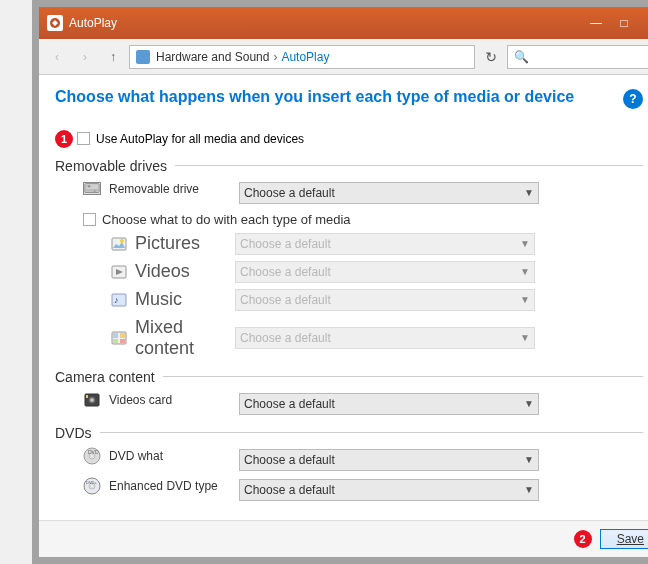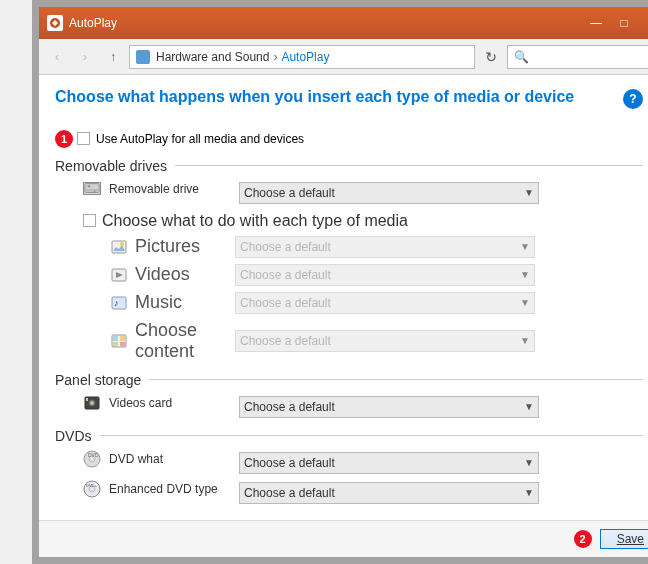--- a/index.html
+++ b/index.html
@@ -459,21 +459,21 @@
         </div>
         <div class="device-label">Removable drive</div>
         <div class="dropdown">
           <span class="dropdown-text">Choose a default</span>
           <span class="dropdown-arrow">▼</span>
         </div>
       </div>
 
       <div style="margin-left:28px; margin-bottom:6px; display:flex; align-items:center;">
         <div class="checkbox"></div>
-        <span style="font-size:16px; color:#333;">Choose what to do with each type of media</span>
+        <span style="font-size:13px; color:#333;">Choose what to do with each type of media</span>
       </div>
 
       <div class="media-sub-row">
         <div class="media-icon">
           <svg width="16" height="16" viewBox="0 0 16 16">
             <rect x="1" y="2" width="14" height="12" rx="1" fill="#f0f0f0" stroke="#999" stroke-width="1"></rect>
             <path d="M2 12 L5 8 L8 10 L11 6 L14 12 Z" fill="#8cb8e0"></path>
             <circle cx="11" cy="5" r="2" fill="#f0d040"></circle>
           </svg>
         </div>
@@ -515,29 +515,29 @@
       <div class="media-sub-row">
         <div class="media-icon">
           <svg width="16" height="16" viewBox="0 0 16 16">
             <rect x="1" y="2" width="14" height="12" rx="1" fill="#f0f0f0" stroke="#999" stroke-width="1"></rect>
             <rect x="2" y="3" width="5" height="5" fill="#b0d0f0"></rect>
             <rect x="9" y="3" width="5" height="5" fill="#f0d080"></rect>
             <rect x="2" y="9" width="5" height="4" fill="#c0e0a0"></rect>
             <rect x="9" y="9" width="5" height="4" fill="#f0a0a0"></rect>
           </svg>
         </div>
-        <div class="media-label">Choose content</div>
+        <div class="media-label">Mixed content</div>
         <div class="media-dropdown">
           <span class="media-dropdown-text">Choose a default</span>
           <span class="dropdown-arrow">▼</span>
         </div>
       </div>
 
       <div class="section-header">
-        <span class="section-header-text">Panel storage</span>
+        <span class="section-header-text">Camera content</span>
         <div class="section-header-line"></div>
       </div>
 
       <div class="device-row">
         <div class="device-icon">
           <svg width="18" height="14" viewBox="0 0 18 14">
             <rect x="2" y="1" width="14" height="12" rx="1" fill="#444" stroke="#333" stroke-width="1"></rect>
             <circle cx="9" cy="7" r="3" fill="#888" stroke="#666" stroke-width="1"></circle>
             <circle cx="9" cy="7" r="1.5" fill="#ccc"></circle>
             <rect x="3" y="2" width="2" height="3" fill="#f0d040"></rect>

